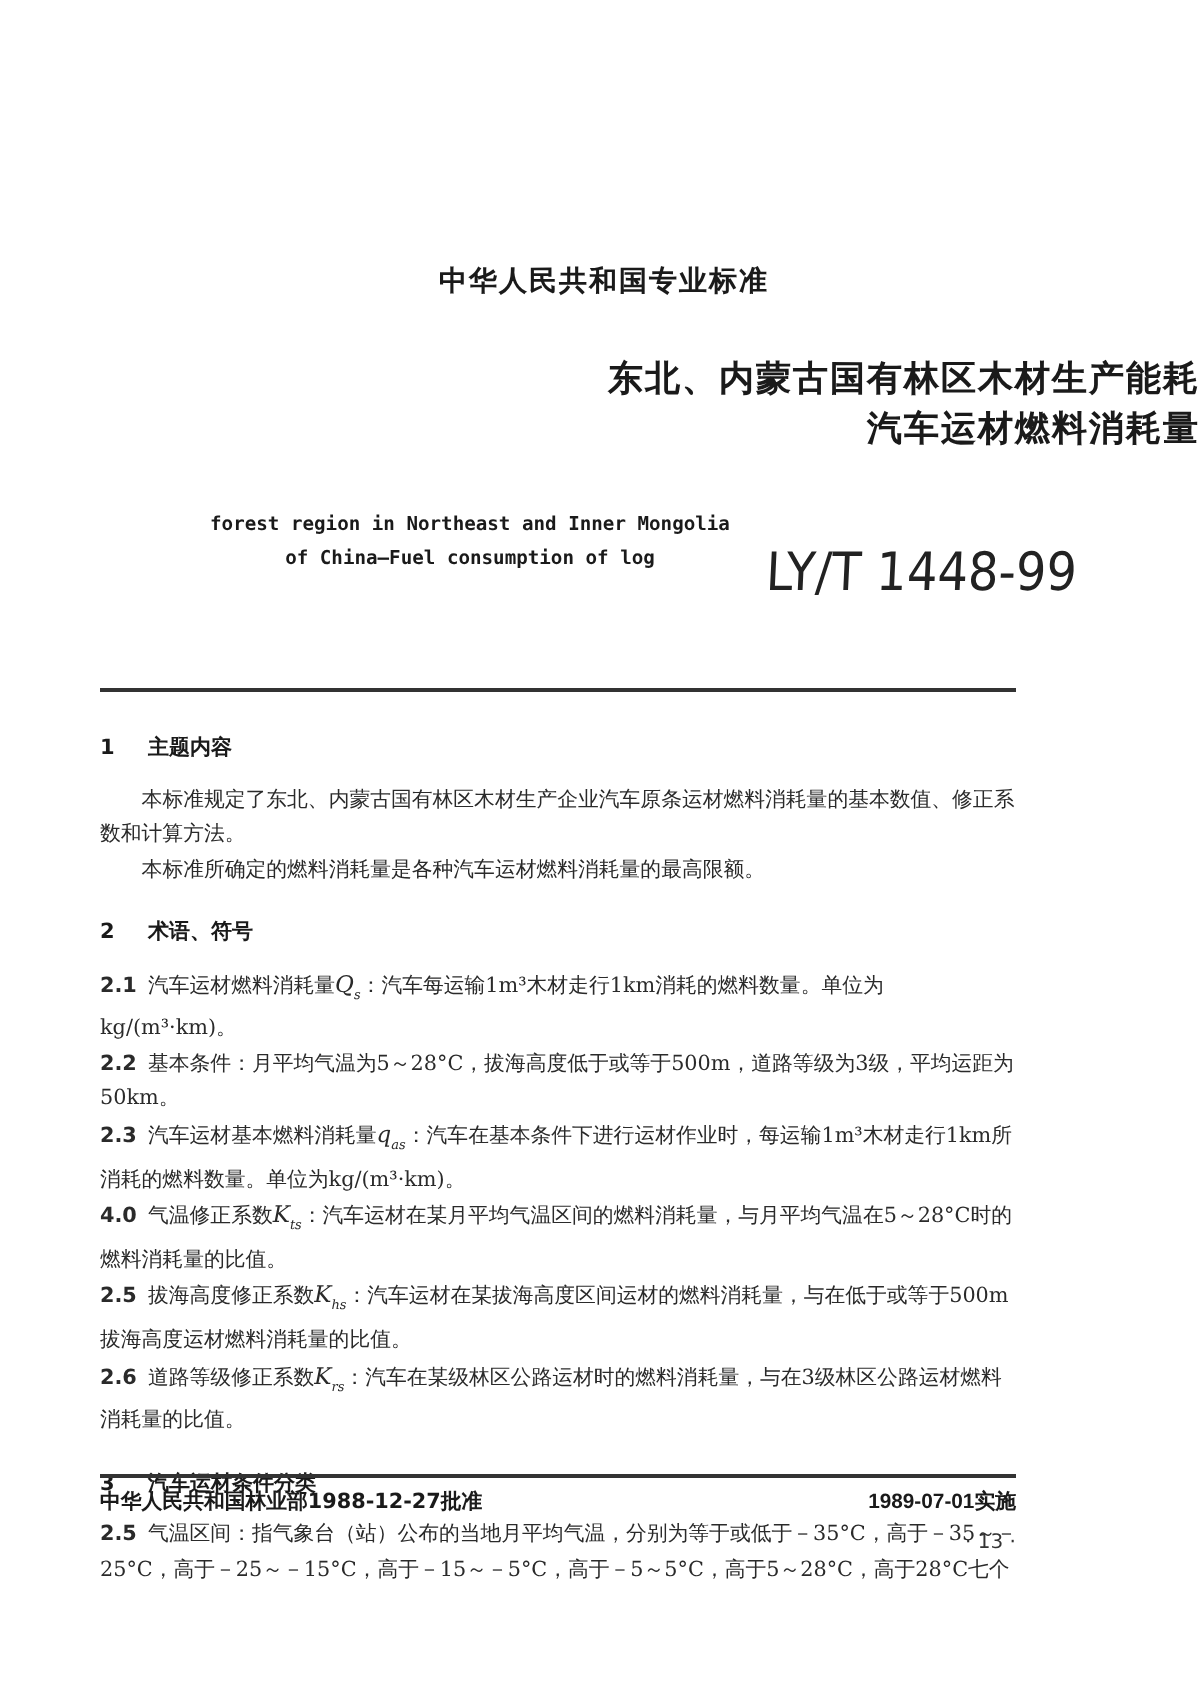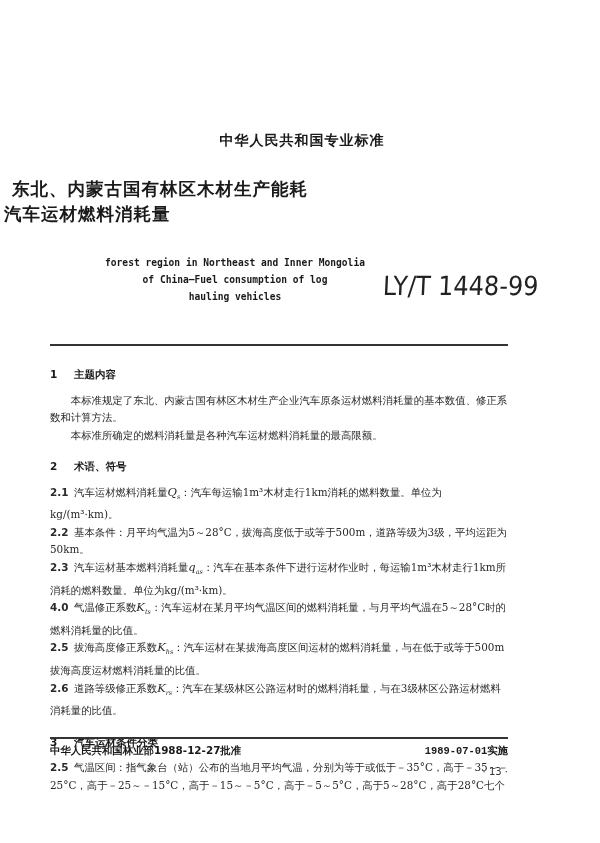--- a/index.html
+++ b/index.html
@@ -7,21 +7,21 @@
     width: 600px; height: 843px; background: #ffffff; position: relative; overflow: hidden;
     font-family: "DejaVu Serif", "Liberation Serif", serif; color: #1a1a1a;
   }
   .abs { position: absolute; }
   .standard-type {
     left: 0; width: 600px; top: 132px; text-align: center;
     font-family: "DejaVu Sans", sans-serif; font-weight: bold; font-size: 14px; letter-spacing: 1px;
     padding-left: 2px;
   }
   .title-cn {
-    left: 0; width: 600px; text-align: left;
+    left: 0; width: 600px; text-align: right;
     font-family: "DejaVu Sans", sans-serif; font-weight: bold; font-size: 17.5px; letter-spacing: 1px;
   }
   .title-cn.l1 { top: 177px; padding-left: 12px; box-sizing: border-box; }
   .title-cn.l2 { top: 202px; padding-left: 4px; box-sizing: border-box; }
   .title-en {
     left: 100px; width: 270px; top: 254px; text-align: center;
     font-family: "DejaVu Sans Mono", "Liberation Mono", monospace; font-weight: bold; font-size: 9.6px;
     line-height: 17px;
   }
   .std-number {
@@ -43,38 +43,37 @@
   .item { margin: 0; color: #2a2a2a; }
   .item .inum { font-family: "DejaVu Sans", sans-serif; font-weight: bold; display: inline-block; width: 24px; }
   .sym { font-style: italic; font-size: 11.5px; text-align: right; }
   .sym sub { font-size: 6.5px; font-style: italic; }
 
   .footer-left {
     left: 50px; top: 744px; font-family: "DejaVu Sans", sans-serif; font-weight: bold; font-size: 10.4px;
   }
   .footer-right {
     left: 420px; width: 88px; top: 744px; text-align: right;
-    font-family: Liberation Mono, monospace; font-weight: bold; font-size: 10.4px;
+    font-family: Liberation Sans, sans-serif; font-weight: bold; font-size: 10.4px;
   }
   .page-number {
     left: 450px; width: 58px; top: 766px; text-align: right; font-size: 10px; color: #333;
     font-family: "DejaVu Sans", sans-serif;
   }
 </style>
 </head>
 <body>
 
 <div class="abs standard-type">中华人民共和国专业标准</div>
 <div class="abs title-cn l1">东北、内蒙古国有林区木材生产能耗</div>
 <div class="abs title-cn l2">汽车运材燃料消耗量</div>
 
 <div class="abs title-en">
   <div>forest region in Northeast and Inner Mongolia</div>
   <div>of China—Fuel consumption of log</div>
-  <div>hauling vehicles</div>
 </div>
 
 <div class="abs std-number">LY/T 1448-99</div>
 
 <div class="abs rule top"></div>
 
 <div class="abs content">
 
   <p class="sec-heading">
     <span class="num">1</span><span>主题内容</span>

